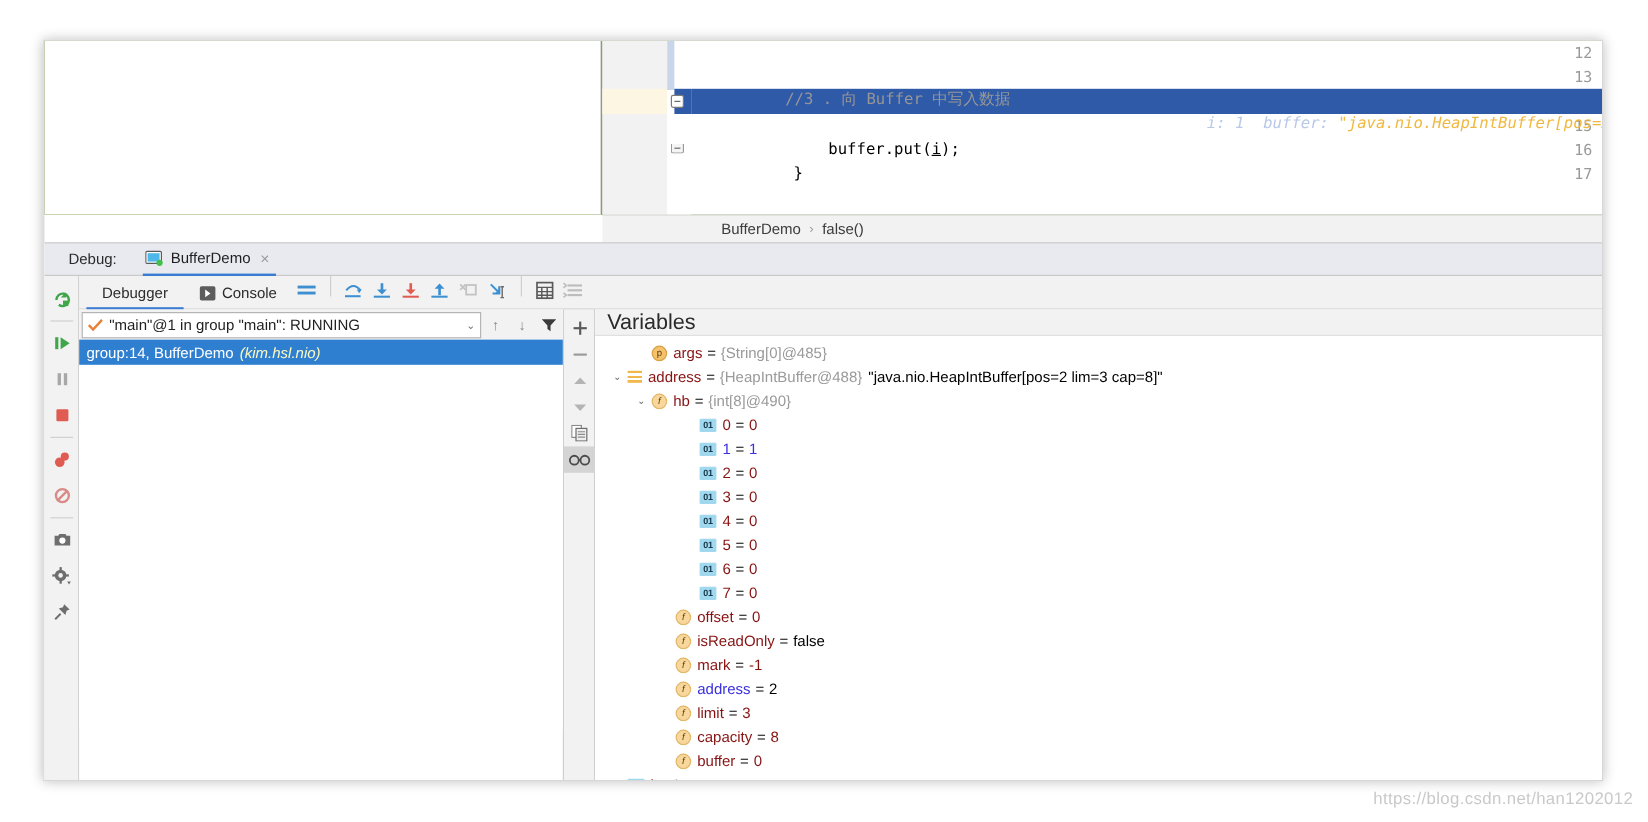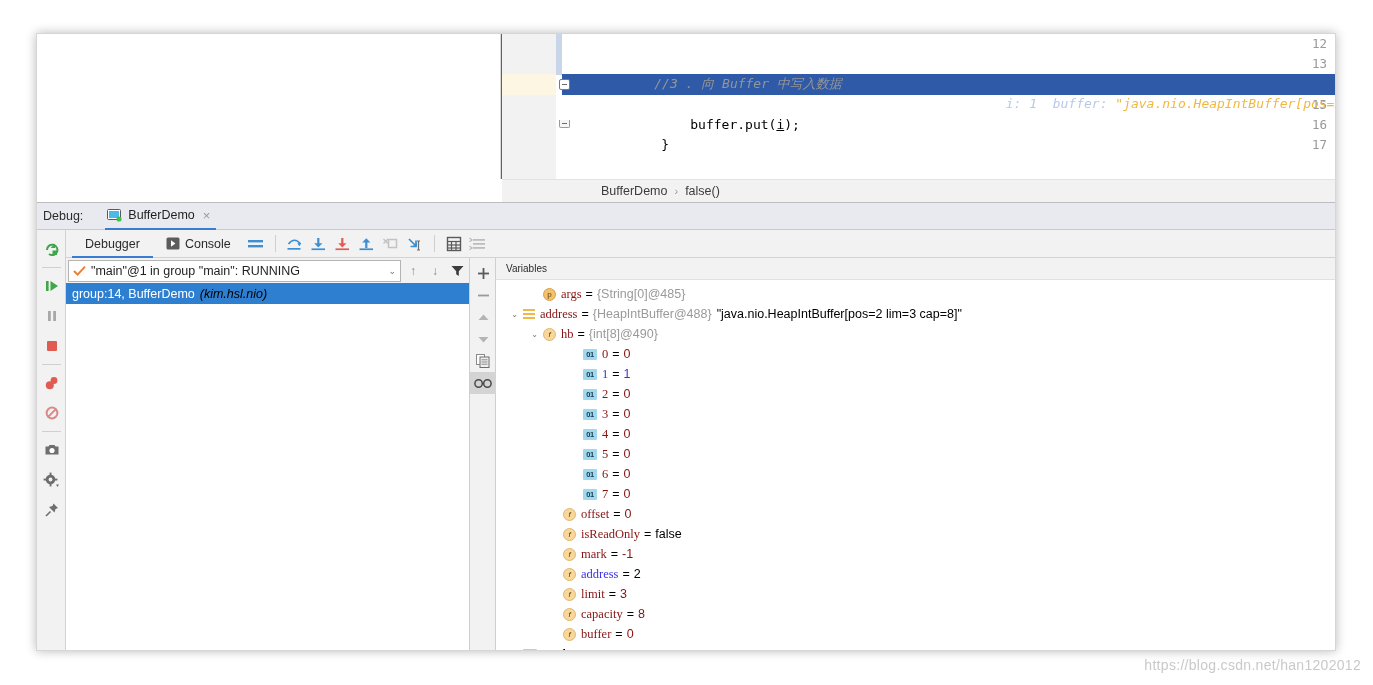--- a/index.html
+++ b/index.html
@@ -95,21 +95,21 @@
     left: 74px; top: 40px;
     width: 759px; height: 21px;
     background: #2f5aa8;
   }
   .code-hl-band2 {
     position: absolute;
     left: 60px; top: 40px;
     width: 14px; height: 21px;
     background: #2f5aa8;
   }
-  .cmt { color: #969696; font-style: italic; }
+  .cmt { color: #969696; }
   .kw  { color: #0033b3; font-weight: bold; }
   .var-u { text-decoration: underline; }
   .code-row.on-hl { color: #ffffff; }
   .code-row.on-hl .kw { color: #ffffff; font-weight: bold; }
   .inline-dbg-label { color: #b8c9e8; font-style: italic; }
   .inline-dbg-str { color: #f0b840; font-style: italic; }
 
   .fold-marker {
     position: absolute;
     width: 11px; height: 11px;
@@ -157,21 +157,21 @@
     border-top: 1px solid #bdbdbd;
   }
 
   
   .debug-header {
     position: absolute; left: 0; top: 0;
     width: 1298px; height: 27px;
     background: #e8eaf0;
     display: flex;
     align-items: center;
-    padding-left: 6px;
+    padding-left: 20px;
     border-bottom: 1px solid #c9c9c9;
   }
   .debug-header-label {
     font-size: 12.5px;
     color: #2b2b2b;
     margin-right: 22px;
   }
   .debug-session-tab {
     display: flex;
     align-items: center;
@@ -206,21 +206,20 @@
     margin: 3px auto;
   }
 
   
   .debug-toolbar {
     position: absolute; left: 29px; top: 27px;
     width: 1269px; height: 28px;
     background: #f2f2f2;
     border-bottom: 1px solid #d2d2d2;
     display: flex;
-    align-items: center;
     padding-left: 6px;
     gap: 0;
   }
   .dtab {
     height: 28px;
     padding: 0 13px;
     display: flex; align-items: center; gap: 5px;
     font-size: 12.5px;
     color: #2b2b2b;
     position: relative;
@@ -281,21 +280,21 @@
   }
   .frame-row {
     height: 21px;
     display: flex; align-items: center;
     padding-left: 6px;
     font-size: 12.5px;
     background: #2f7fd1;
     color: #ffffff;
     gap: 5px;
   }
-  .frame-row .pkg { font-style: italic; color: #000000; }
+  .frame-row .pkg { font-style: italic; color: #fef9c3; }
   .frames-body { background: #ffffff; height: 325px; }
 
   
   .vars-minibar {
     position: absolute; left: 433px; top: 55px;
     width: 26px; height: 393px;
     background: #f2f2f2;
     border-right: 1px solid #cfcfcf;
     padding-top: 4px;
   }
@@ -309,21 +308,21 @@
   .vars-pane {
     position: absolute; left: 459px; top: 55px;
     width: 839px; height: 393px;
     background: #ffffff;
   }
   .vars-title {
     height: 22px;
     background: #f2f2f2;
     display: flex; align-items: center;
     padding-left: 10px;
-    font-size: 10px;
+    font-size: 18px;
     color: #2b2b2b;
     border-bottom: 1px solid #e0e0e0;
   }
   .vars-body {
     position: relative;
     height: 371px;
     background: #ffffff;
     padding-top: 4px;
   }
   .vrow {
@@ -374,21 +373,21 @@
                       #f0b74a 4px 6px, transparent 6px 8px,
                       #f0b74a 8px 10px);
   }
   .badge.prim {
     width: 14px; height: 11px; border-radius: 1px;
     background: #9fd8ef; color: #17394a;
     font-size: 7.5px; font-weight: bold;
     letter-spacing: -0.3px;
   }
 
-  .vname { color: #871212; font-family: Liberation Serif, serif; }
+  .vname { color: #871212; }
   .vname.changed { color: #3a30e0; }
   .veq  { color: #000000; margin: 0 4px; }
   .vref { color: #9a9a9a; }
   .vstr { color: #000000; margin-left: 5px; }
   .vval { color: #871212; }
   .vval.changed { color: #3a30e0; }
   .vval.black { color: #000000; }
 
   
   .debug-bottom {

